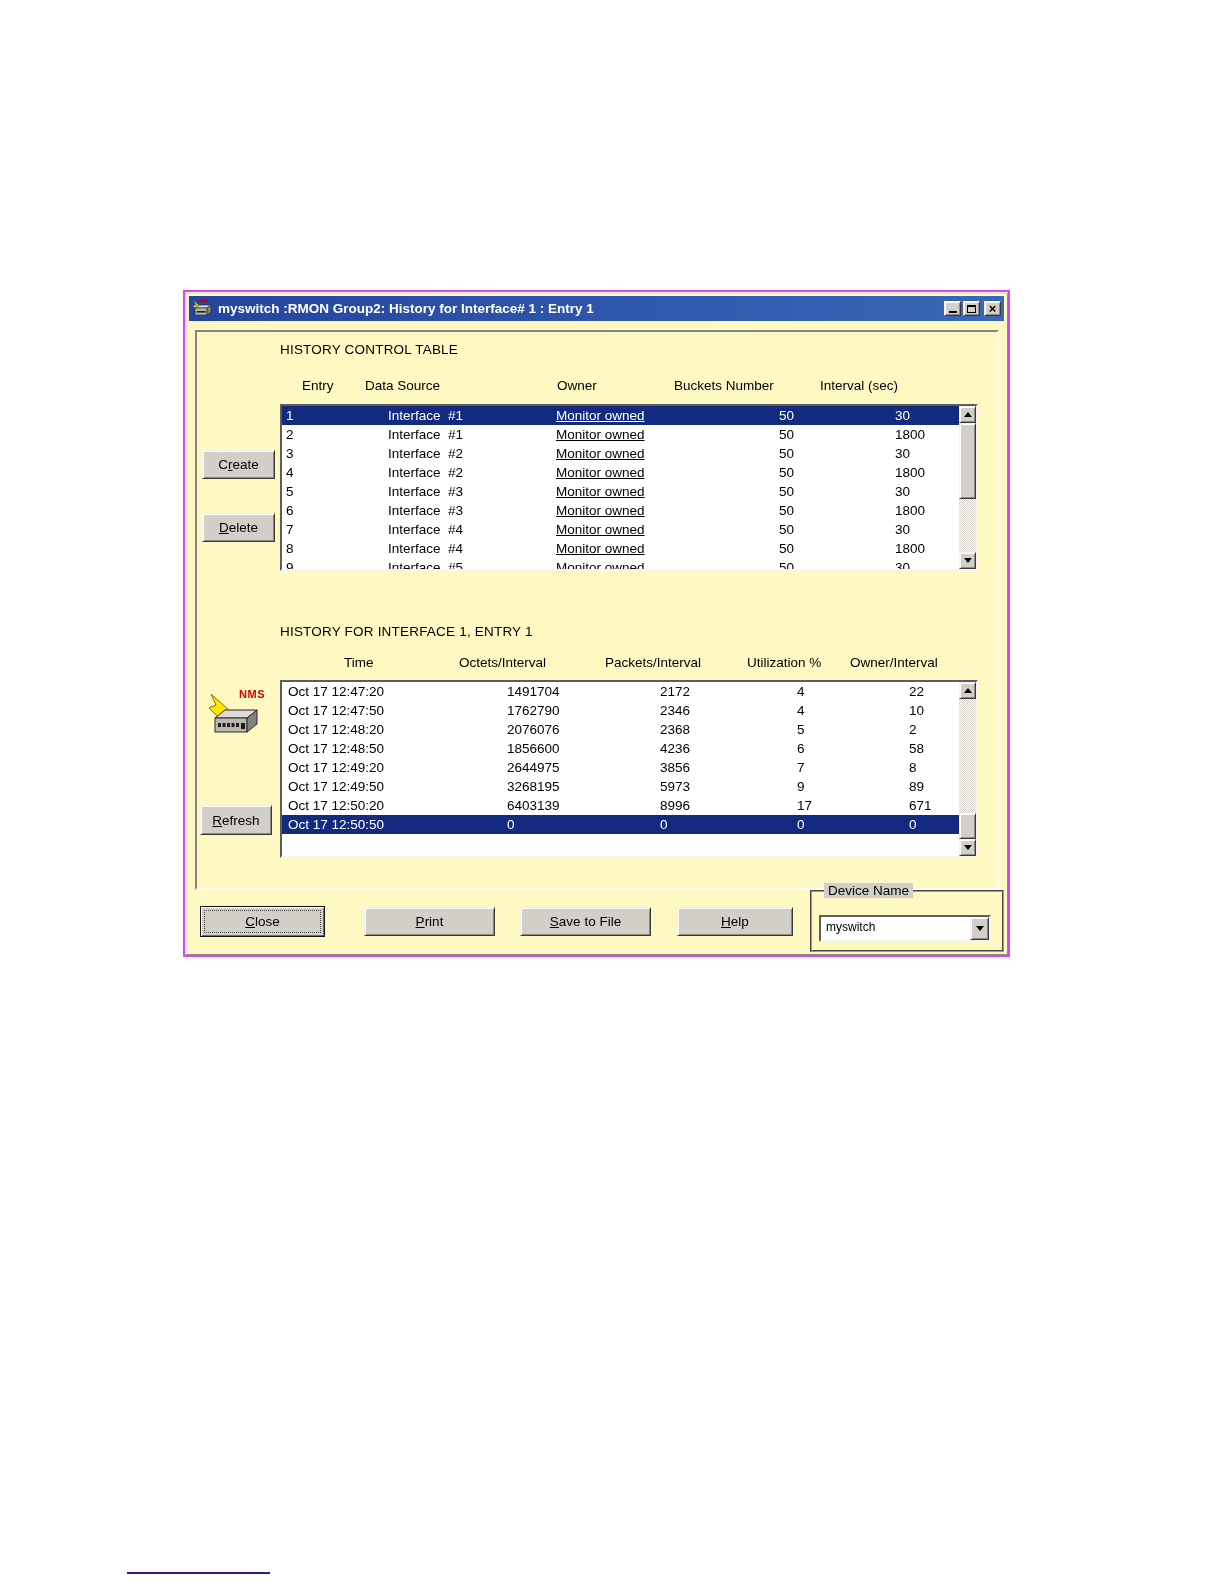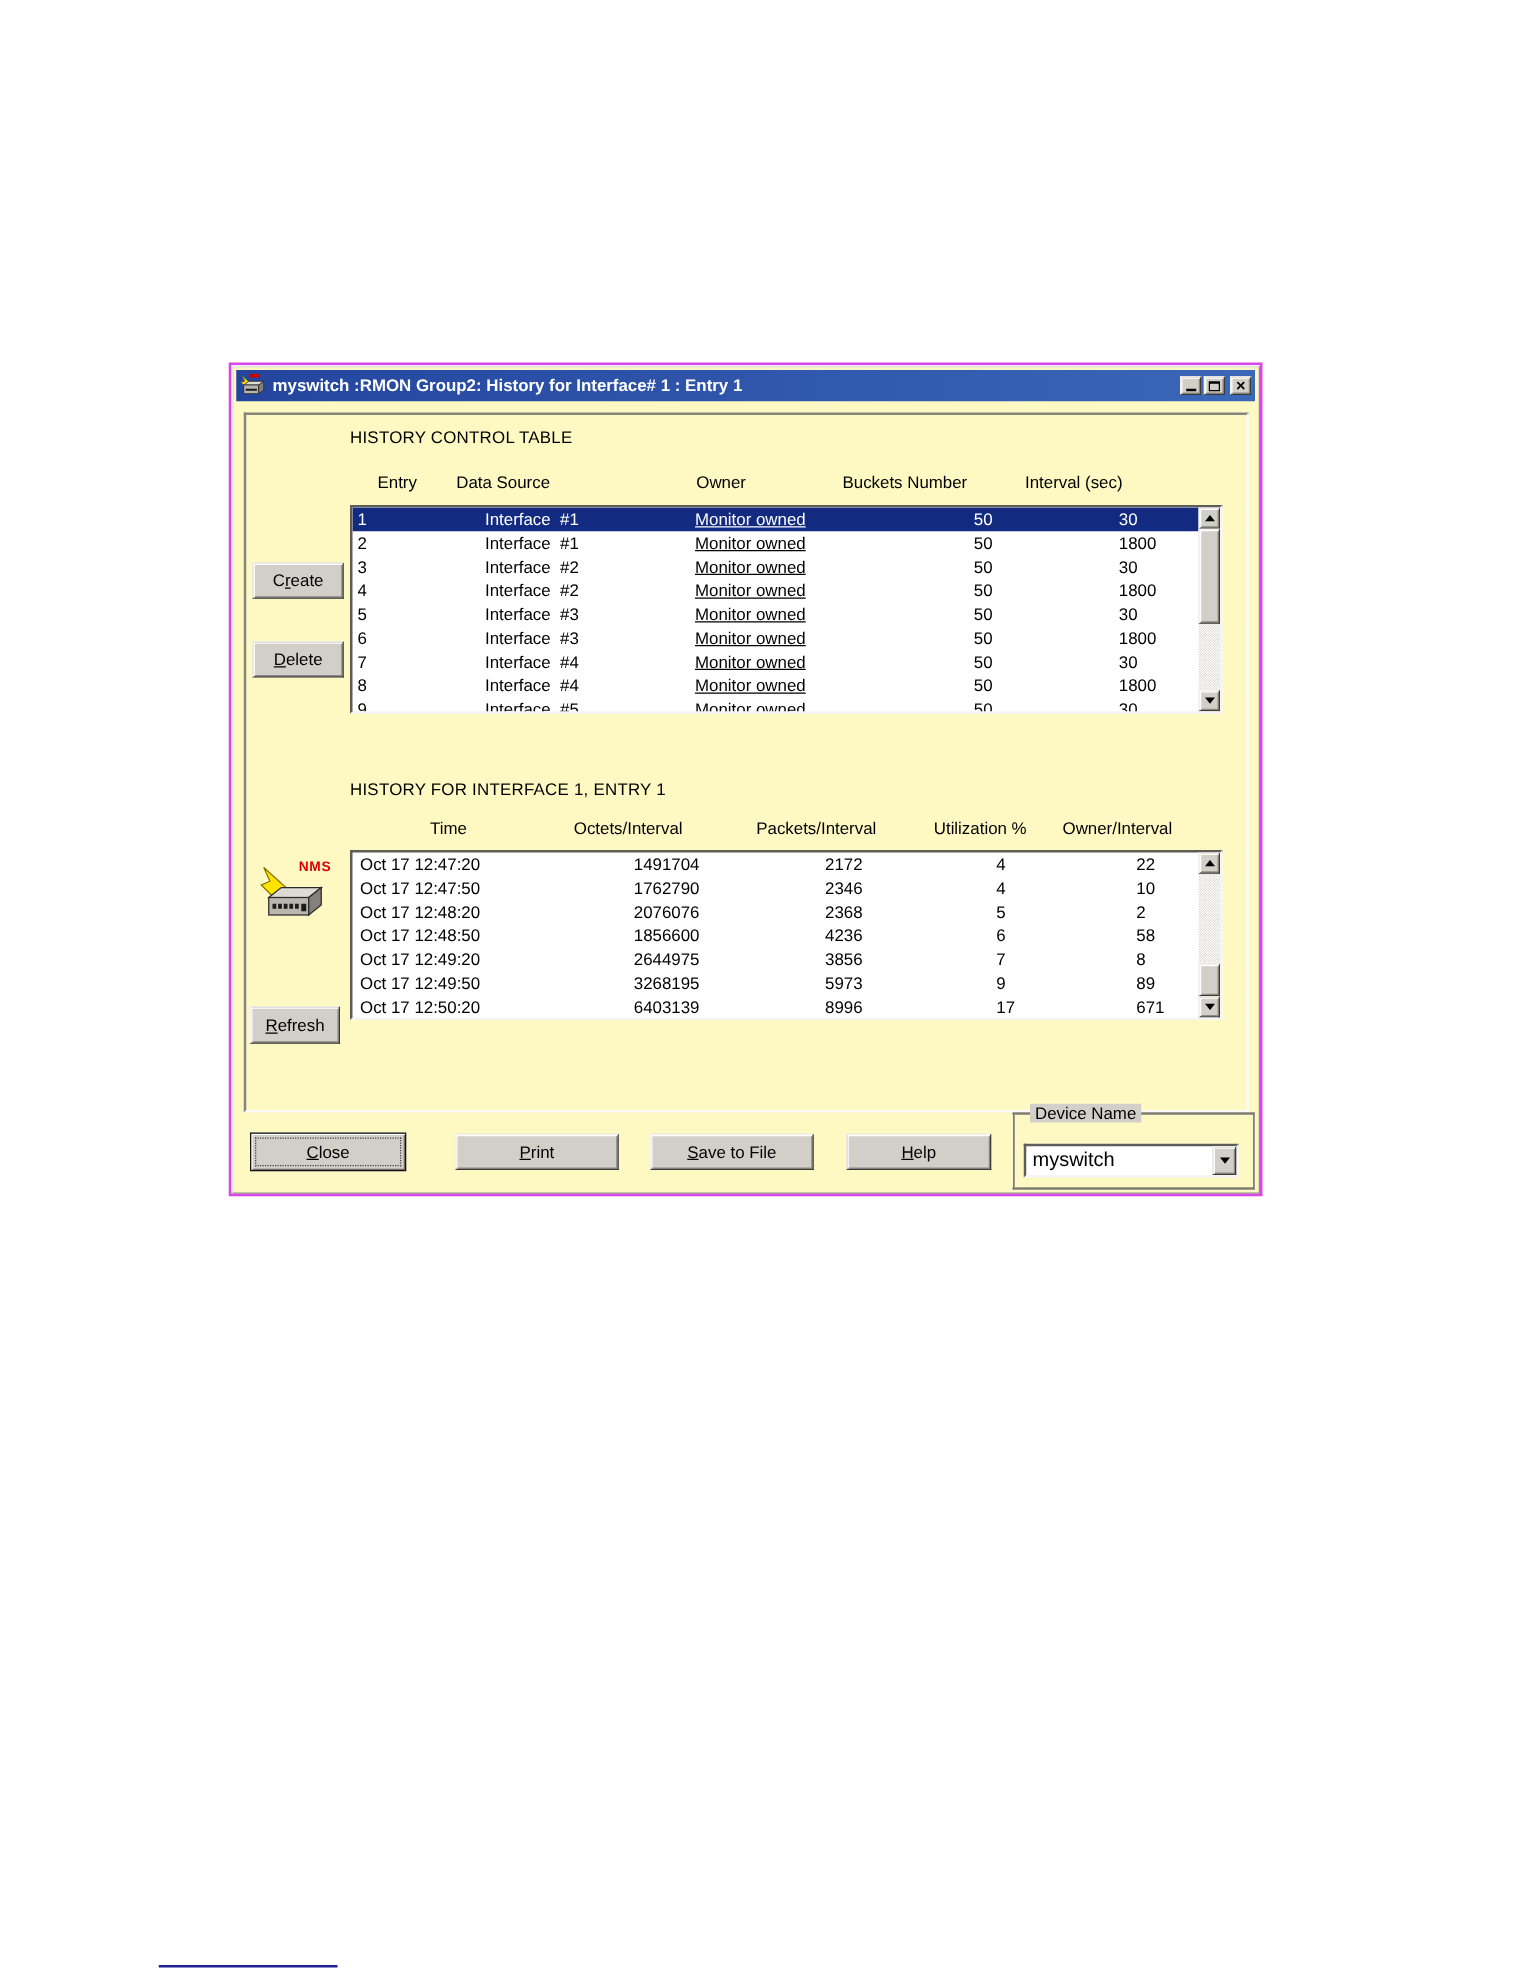--- a/index.html
+++ b/index.html
@@ -46,21 +46,21 @@
   .headers span { position:absolute; white-space:pre; }
   .h1 { left:83px; top:46px; }
   .h2 { left:83px; top:323px; }
 
   
   .listbox {
     position:absolute; background:#fff; overflow:hidden;
     border:2px solid; border-color:#5f5d57 #f6f5f2 #f6f5f2 #5f5d57;
   }
   .lb1 { left:83px; top:72px; width:698px; height:167px; }
-  .lb2 { left:83px; top:348px; width:698px; height:136px; }
+  .lb2 { left:83px; top:348px; width:698px; height:178px; }
   .rows { position:absolute; left:0; top:0; right:17px; bottom:0; overflow:hidden; }
   .row { position:relative; height:19px; line-height:19px; font-size:13.5px; white-space:pre; }
   .row span { position:absolute; top:0; white-space:pre; }
   .row.selected { background:#122a80; color:#fff; }
   
   .c-entry    { left:4px; }
   .c-source   { left:106px; }
   .c-owner    { left:274px;text-decoration:underline; }
   .c-buckets  { left:497px; }
   .c-interval { left:613px; }
@@ -116,21 +116,21 @@
     position:absolute; left:625px; top:598px; width:194px; height:62px;
     border:2px groove #9d9a92;
   }
   .device-legend {
     position:absolute; left:12px; top:-9px; background:#d2cfc9; padding:0 4px; font-size:13.5px; white-space:pre;
   }
   .combo {
     position:absolute; left:7px; top:23px; width:172px; height:27px; background:#fff;
     border:2px solid; border-color:#5f5d57 #f6f5f2 #f6f5f2 #5f5d57;
   }
-  .combo-value { position:absolute; left:5px; top:3px; font-size:16px; white-space:pre; }
+  .combo-value { position:absolute; left:5px; top:3px; font-size:12px; white-space:pre; }
   .combo-btn {
     position:absolute; right:0; top:0; bottom:0; width:19px; background:#d2cfc9;
     border:1px solid; border-color:#f4f3f0 #3b3a36 #3b3a36 #f4f3f0;
     box-shadow: inset 1px 1px 0 #fff, inset -1px -1px 0 #8d8b84;
     display:flex; align-items:center; justify-content:center;
   }
 
   
   .nms-wrap { position:absolute; left:8px; top:356px; width:60px; height:52px; }
   .nms-label { position:absolute; right:0; top:0; color:#dd0000; font-size:11px; font-weight:bold; letter-spacing:0.5px; }

